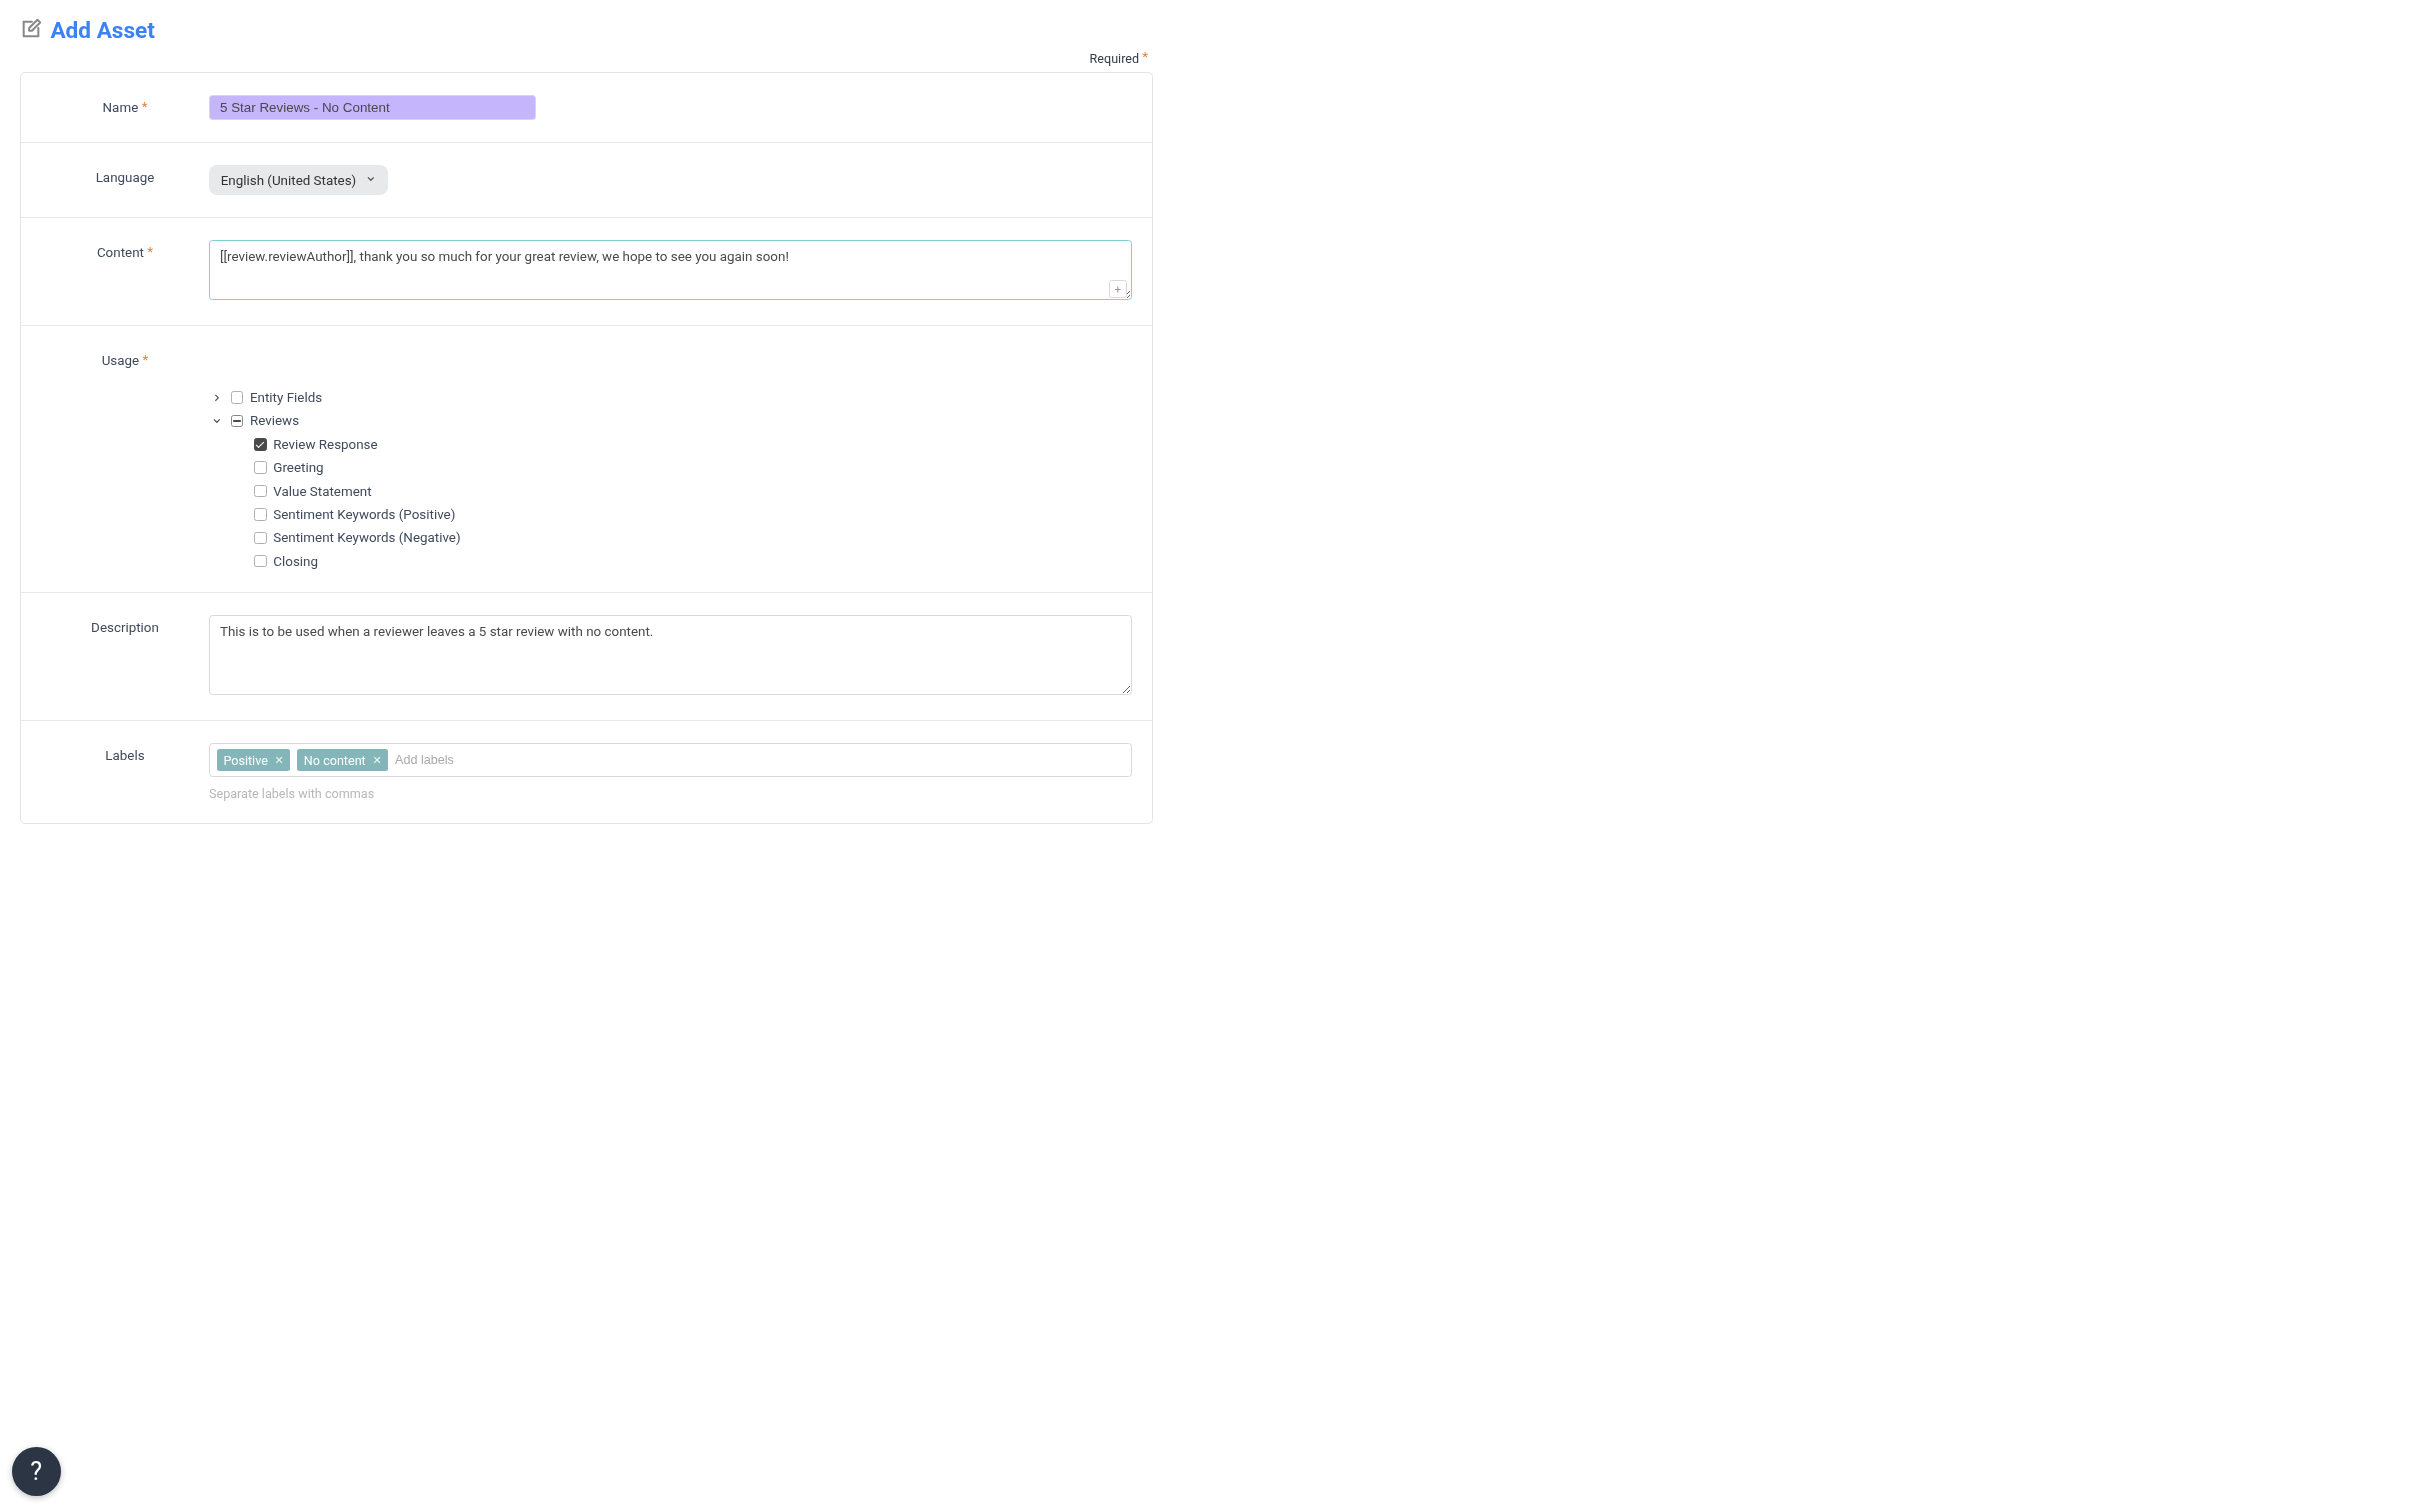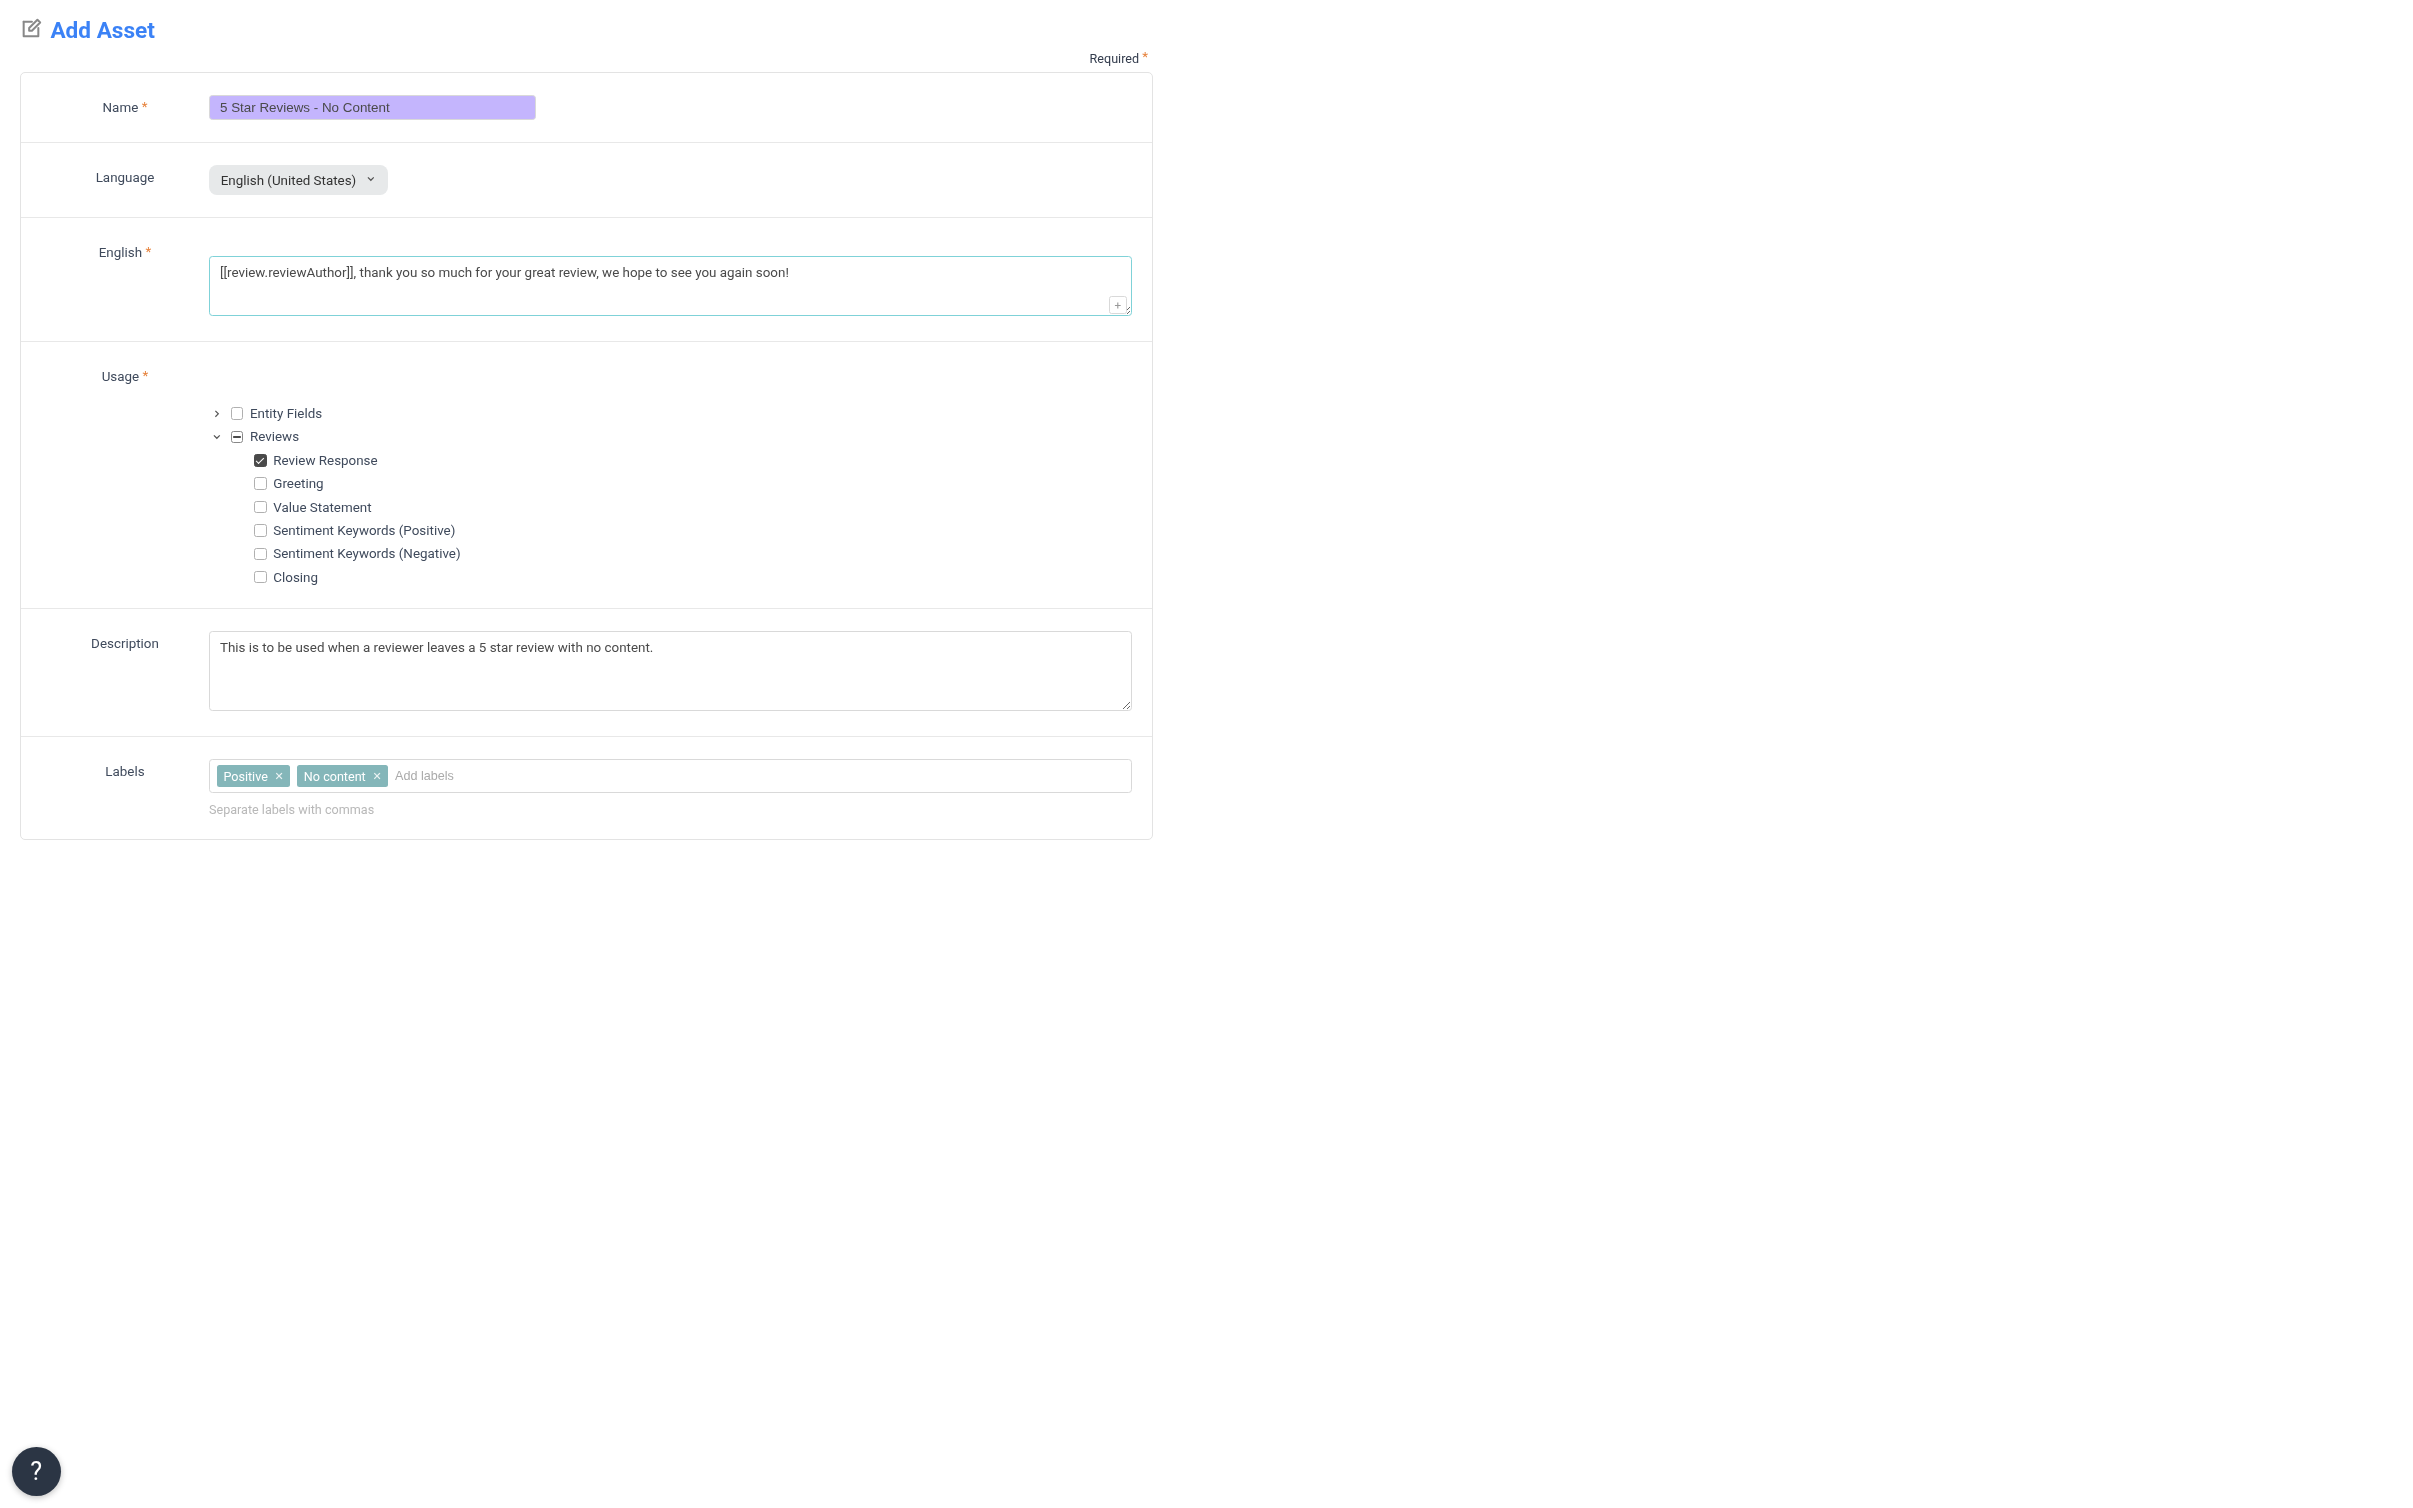--- a/index.html
+++ b/index.html
@@ -76,21 +76,21 @@
       align-items: center;
       gap: 8.4px;
       background: #e7e9ea;
       border-radius: 8px;
       padding: 7.5px 11.7px;
       font-size: 13.4px;
       color: #333;
       cursor: pointer;
     }
     .dropdown svg { color: #555; }
-    .content-wrap { position: relative; margin-top: 16px; }
+    .content-wrap { position: relative; }
     .textarea {
       width: 100%;
       min-height: 60px;
       padding: 7.5px 10px;
       border: 0.8px solid #7fd2d8;
       border-radius: 3.4px;
       font-size: 13.4px;
       color: #4a4a4a;
       font-family: inherit;
       resize: vertical;
@@ -264,21 +264,21 @@
             <svg width="11.7" height="11.7" viewBox="0 0 24 24" fill="none" stroke="currentColor" stroke-width="2.5">
                 <polyline points="6 9 12 15 18 9"></polyline>
               </svg>
           </span>
         </div>
       </div>
     </div>
 
     <div class="form-row">
       <div class="field-label">
-        <span>English</span><span class="required-mark">*</span>
+        <span>Content</span><span class="required-mark">*</span>
       </div>
       <div class="field-control content-wrap">
         <textarea class="textarea" style="">[[review.reviewAuthor]], thank you so much for your great review, we hope to see you again soon!</textarea>
         <div class="plus-btn">+</div>
       </div>
     </div>
 
     <div class="form-row">
       <div class="field-label">
         <span>Usage</span><span class="required-mark">*</span>

